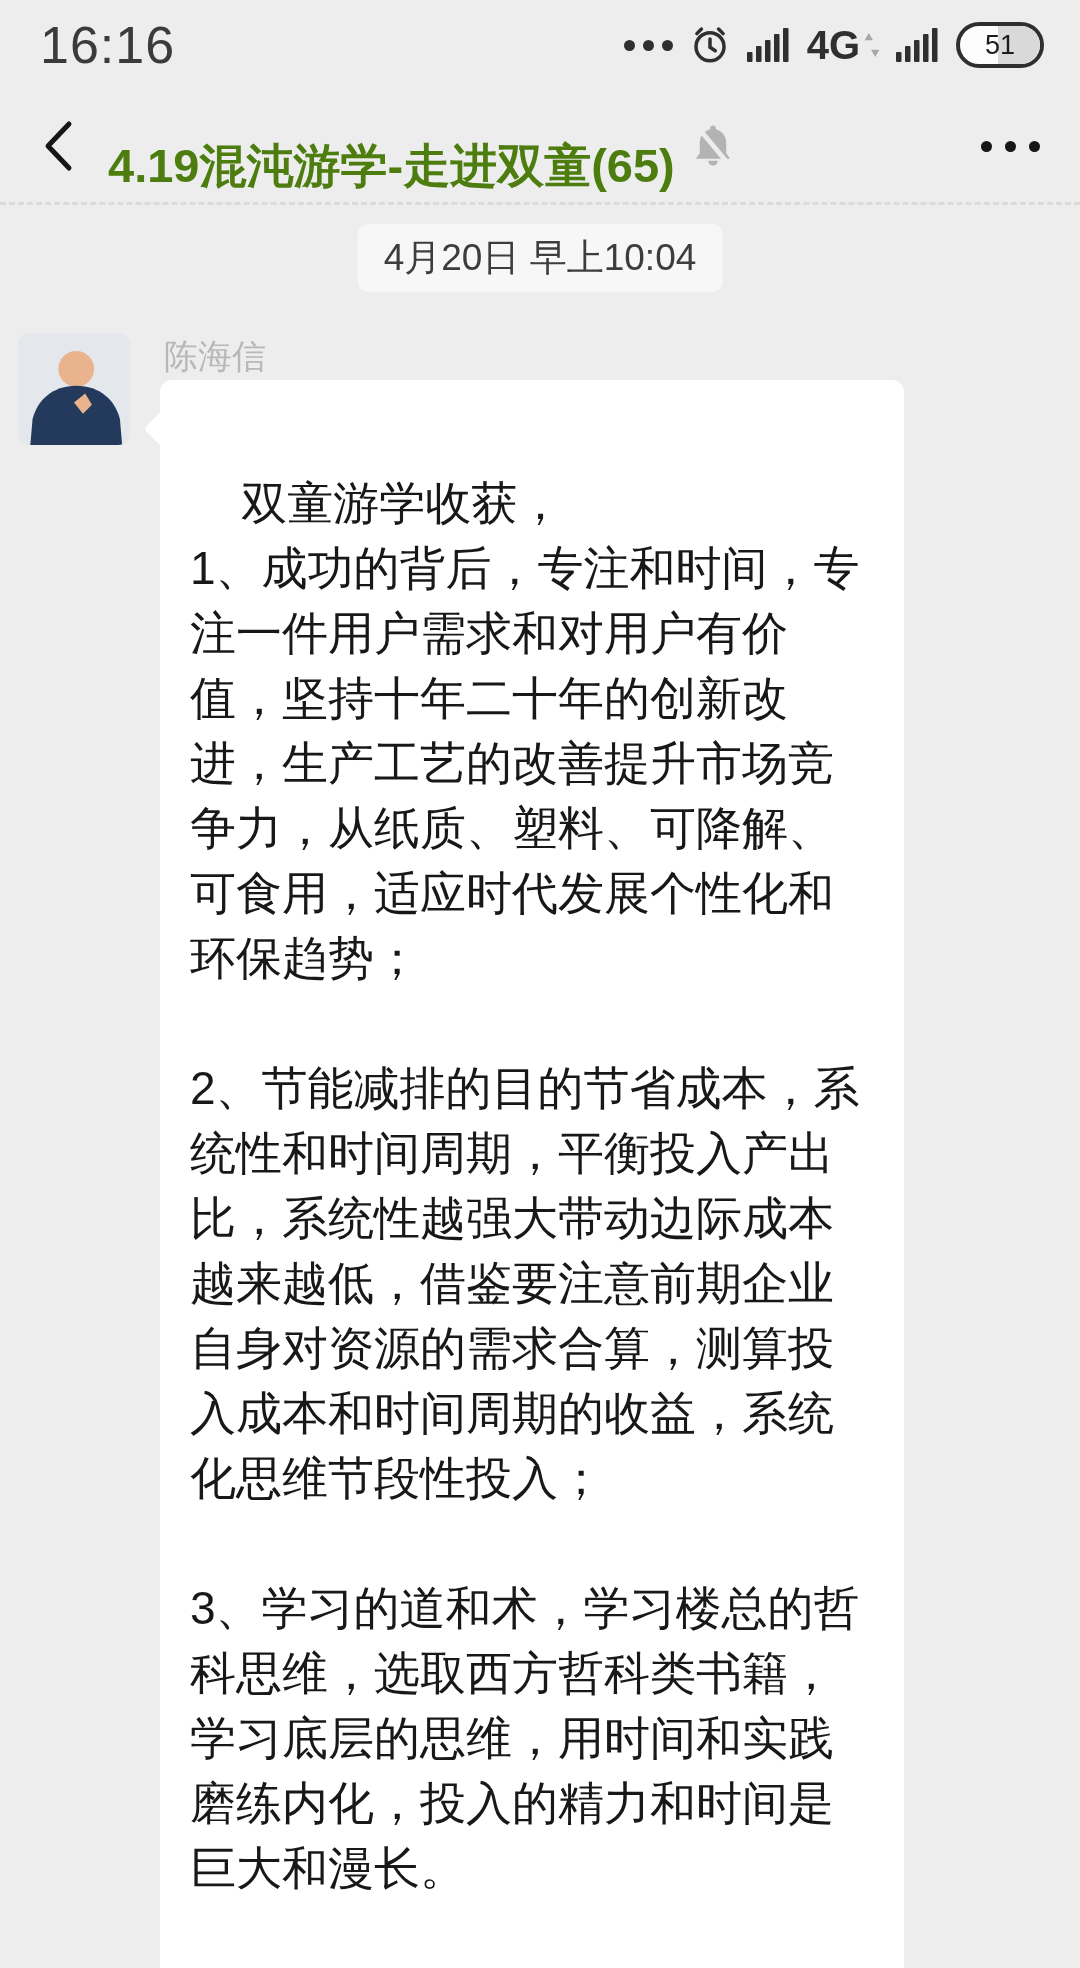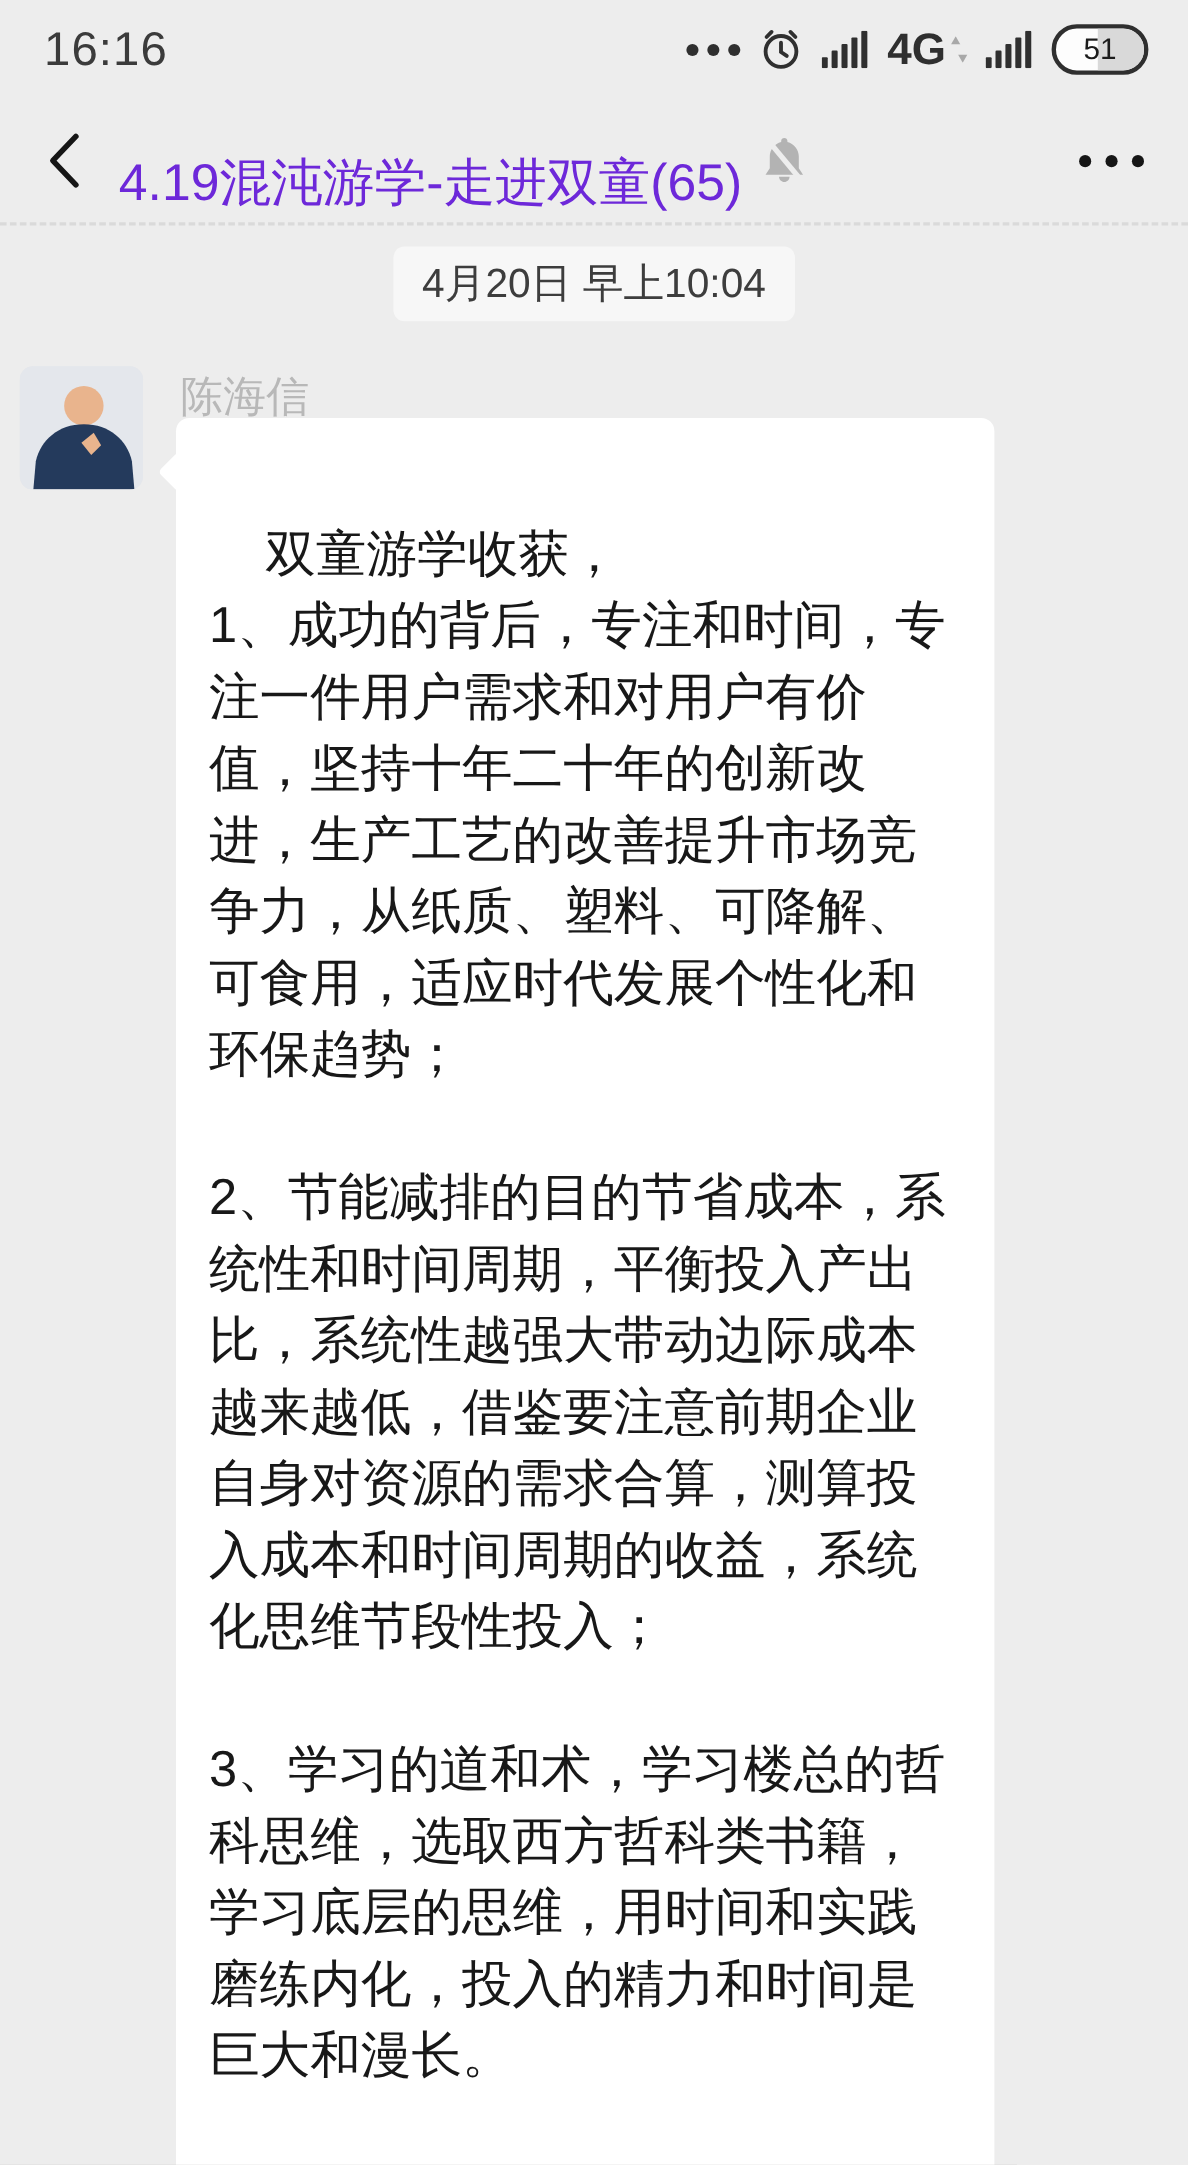--- a/index.html
+++ b/index.html
@@ -10,21 +10,21 @@
     background:#ededed; overflow:hidden;
     font-family:"Liberation Sans","DejaVu Sans",sans-serif;
   }
 
   
   .status-bar {
     position:absolute; top:0; left:0; right:0; height:90px;
     display:flex; align-items:center; justify-content:space-between;
     padding:0 36px 0 40px;
   }
-  .status-time { font-size:43px; color:#3b3b3b; letter-spacing:1px; }
+  .status-time { font-size:52px; color:#3b3b3b; letter-spacing:1px; }
   .status-right { display:flex; align-items:center; gap:16px; }
   .dots3 { display:flex; gap:8px; align-items:center; }
   .dots3 i { width:11px; height:11px; border-radius:50%; background:#2f2f2f; display:block; }
   .net-label { font-size:40px; color:#2f2f2f;font-weight:bold; }
   .battery {
     position:relative; width:88px; height:46px;
     border:4px solid #2f2f2f; border-radius:23px; overflow:hidden; background:#fdfdfd;
   }
   .battery-fill { position:absolute; top:0; right:0; bottom:0; width:52%; background:#d9d9d9; }
   .battery-num {
@@ -32,21 +32,21 @@
     font-size:27px; font-weight:normal; color:#1c1c1c;
   }
 
   
   .nav-bar {
     position:absolute; top:90px; left:0; right:0; height:112px;
     display:flex; align-items:center; padding:0 34px;
   }
   .back-btn { display:flex; align-items:center; padding:6px 8px; }
   .nav-title {
-    margin-left:26px; font-size:47px; font-weight:normal; color:#6d28d9;
+    margin-left:26px; font-size:47px; font-weight:bold; color:#4d7c0f;
     white-space:nowrap;
     margin-top:40px;
   }
   .mute-bell { margin-left:16px; display:flex; align-items:center; }
   .nav-spacer { flex:1; }
   .menu-dots { display:flex; gap:13px; align-items:center; padding:10px 6px; }
   .menu-dots i { width:11px; height:11px; border-radius:50%; background:#161616; display:block; }
   .nav-divider {
     position:absolute; top:202px; left:0; right:0; height:0;
     border-top:3px dashed #dadada;
@@ -57,21 +57,21 @@
     position:absolute; top:224px; left:50%; transform:translateX(-50%);
     background:#f7f7f7; border-radius:10px; padding:9px 26px;
     font-size:37px; color:#3d3d3d; white-space:nowrap;
   }
   .avatar {
     position:absolute; left:18px; top:333px; width:112px; height:112px;
     border-radius:12px; overflow:hidden; background:#e3e6ea;
   }
   .sender-name {
     position:absolute; left:164px; top:334px;
-    font-size:39px; color:#b8b8b8;
+    font-size:34px; color:#b8b8b8;
   }
   .bubble {
     position:absolute; left:160px; top:380px; width:744px;
     background:#ffffff; border-radius:12px; padding:26px 30px;
     font-size:46px; line-height:65px; color:#181818;
     white-space:pre-wrap; overflow-wrap:break-word;
   }
   .bubble::before {
     content:""; position:absolute; left:-11px; top:36px;
     width:26px; height:26px; background:#ffffff;

